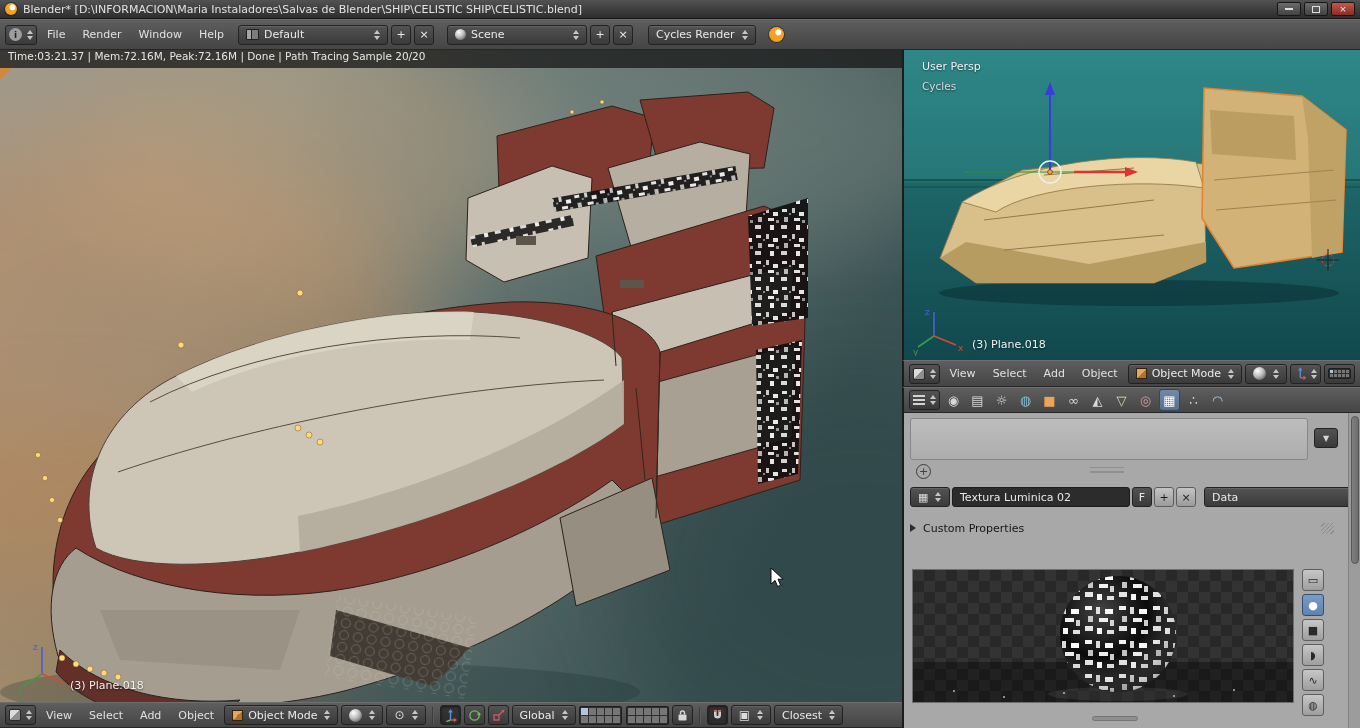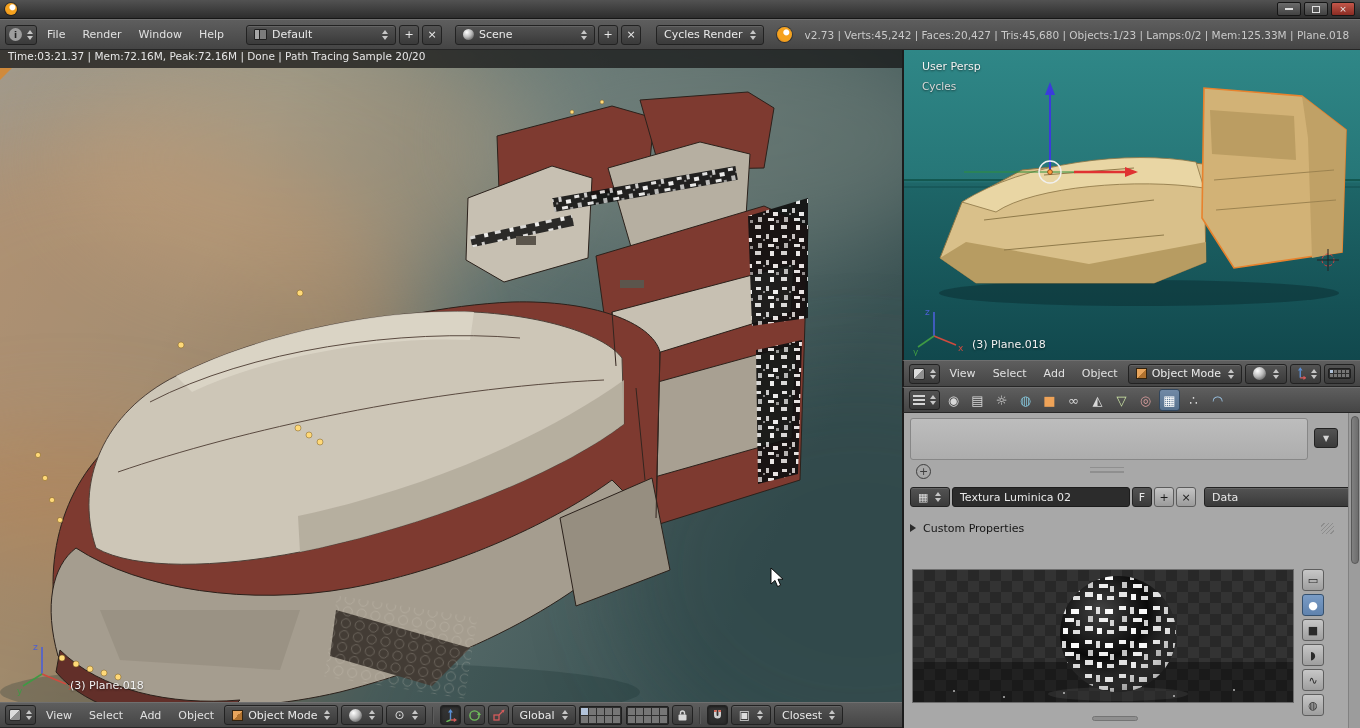--- a/index.html
+++ b/index.html
@@ -85,20 +85,21 @@
   .pscroll{position:absolute;right:0;top:0;width:12px;height:315px;background:#9c9c9c;border-left:1px solid #818181}
   .pthumb{position:absolute;left:2px;top:3px;width:8px;height:148px;border-radius:4px;background:linear-gradient(90deg,#808080,#6d6d6d);border:1px solid #585858}
 </style>
 </head>
 <body>
 
 <div class="app">
 
   <div class="titlebar abs">
     <span class="blogo sm"></span>
+    <span class="title">Blender* [D:\INFORMACION\Maria Instaladores\Salvas de Blender\SHIP\CELISTIC SHIP\CELISTIC.blend]</span>
     <div class="winbtns">
       <div class="winbtn">
           <span class="min-ic"></span>
         </div>
       <div class="winbtn">
           <span class="max-ic"></span>
         </div>
       <div class="winbtn close">
           <span>×</span>
         </div>
@@ -110,21 +111,21 @@
       <span class="info-ic">i</span>
       <span class="updn">
           <i></i>
           <i></i>
         </span>
     </div>
     <span class="menu">File</span>
     <span class="menu">Render</span>
     <span class="menu">Window</span>
     <span class="menu">Help</span>
-    <div class="dd" style="margin-left:12px;min-width:150px">
+    <div class="dd" style="margin-left:4px;min-width:150px">
       <span class="layout-ic"></span>
       <span>Default</span>
       <span class="updn" style="margin-left:auto">
           <i></i>
           <i></i>
         </span>
     </div>
     <div class="btn">
         <span>+</span>
       </div>
@@ -146,21 +147,20 @@
         <span>×</span>
       </div>
     <div class="dd" style="margin-left:12px">
       <span>Cycles Render</span>
       <span class="updn">
           <i></i>
           <i></i>
         </span>
     </div>
     <span class="blogo" style="margin-left:10px"></span>
-    <span class="stats">v2.73 | Verts:45,242 | Faces:20,427 | Tris:45,680 | Objects:1/23 | Lamps:0/2 | Mem:125.33M | Plane.018</span>
   </div>
 
   <div class="abs main-vp">
     <svg class="fillsvg" width="902" height="652" viewBox="0 0 902 652">
       <defs>
         <linearGradient id="sky" x1="0" y1="0" x2="1" y2="0.35">
           <stop offset="0" stop-color="#a39a8b"></stop>
             <stop offset="0.3" stop-color="#8a9389"></stop>
           <stop offset="0.62" stop-color="#5c6f6d"></stop>
             <stop offset="1" stop-color="#3a5253"></stop>

